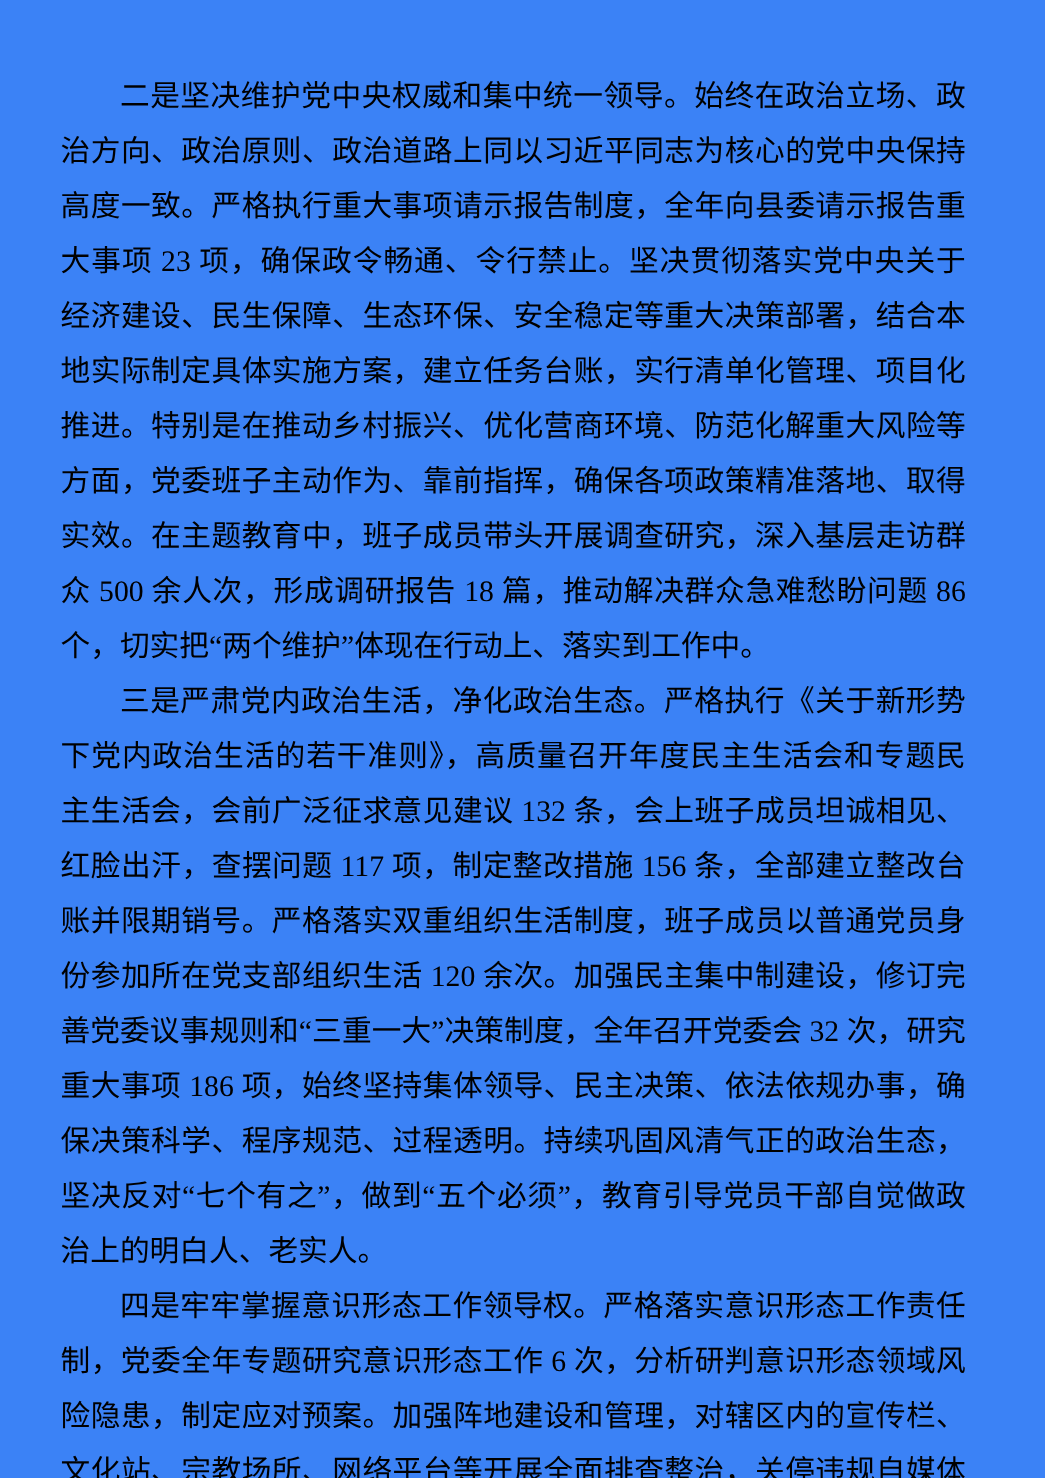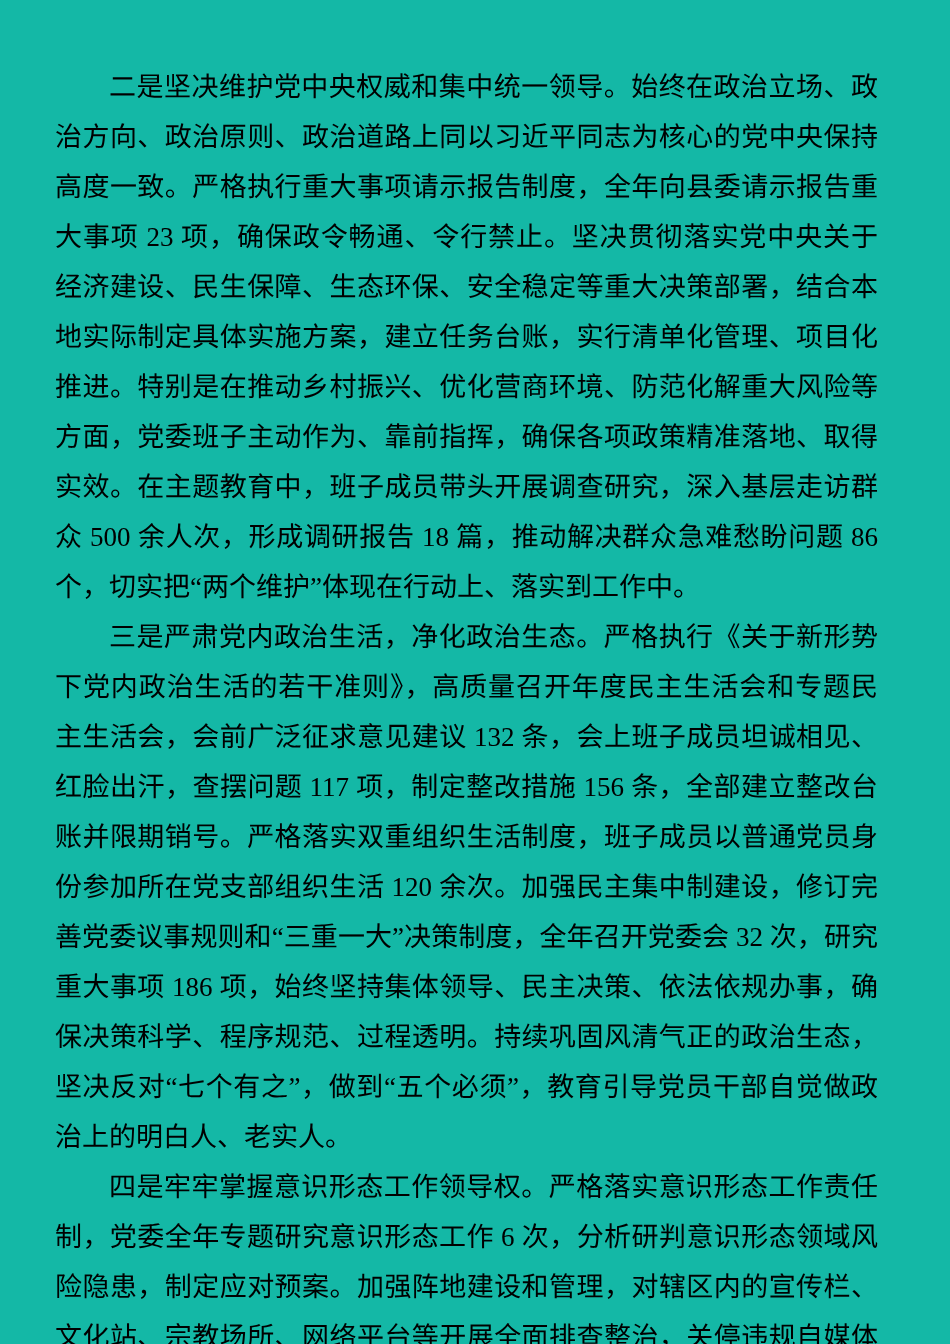--- a/index.html
+++ b/index.html
@@ -5,21 +5,21 @@
   html, body {
     margin: 0;
     padding: 0;
     background: #ffffff;
   }
   .doc-page {
     position: relative;
     box-sizing: border-box;
     width: 950px;
     height: 1344px;
-    background: #14b8a6;
+    background: #3b82f6;
     color: #000000;
     padding: 62px 72px 0 55px;
     font-family: "Liberation Serif", "DejaVu Serif", serif;
     font-size: 27px;
     line-height: 50px;
     text-align: justify;
     text-justify: inter-ideograph;
     overflow: hidden;
   }
   .doc-page p.para {

